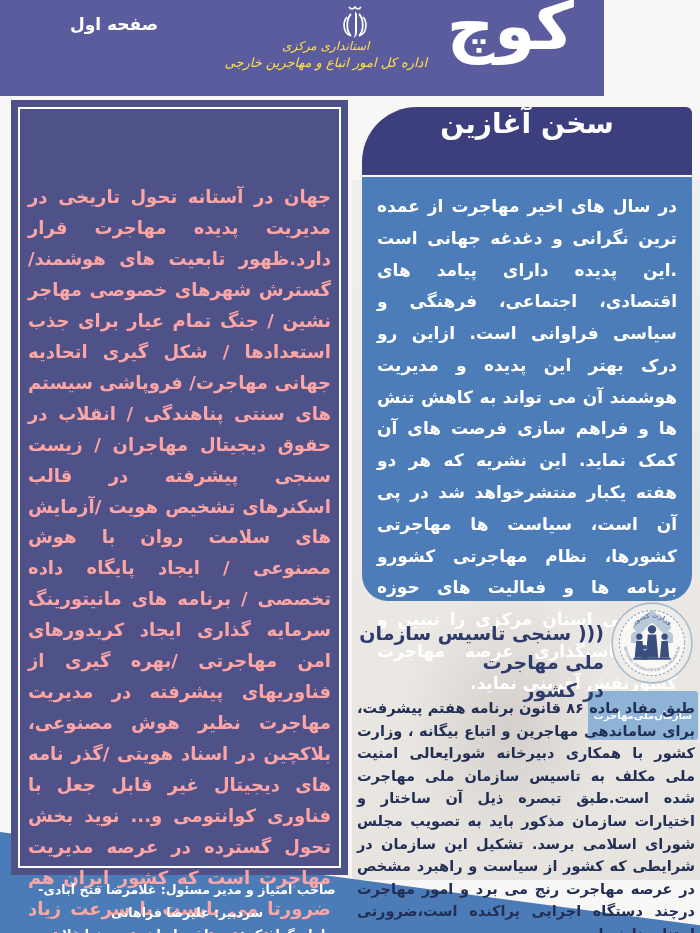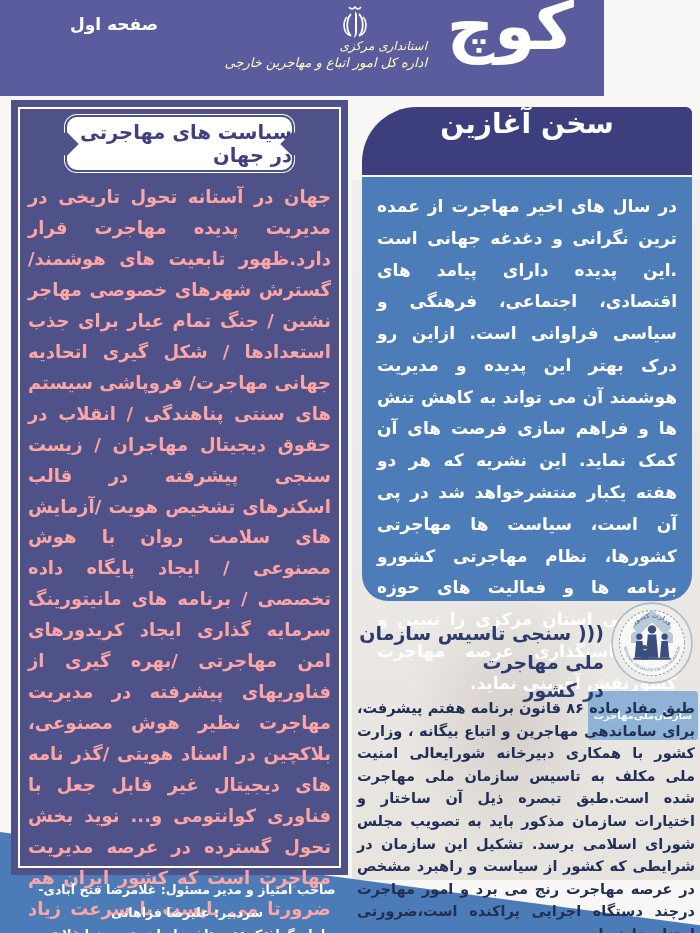--- a/index.html
+++ b/index.html
@@ -5,21 +5,21 @@
   html,body{margin:0;padding:0;}
   body{
     width:700px;height:933px;position:relative;overflow:hidden;
     background:#f8f7f5;
     font-family:"DejaVu Sans","Liberation Sans",sans-serif;
     direction:rtl;
   }
   
   .header{position:absolute;left:0;top:0;width:604px;height:96px;background:#5b5c9e;z-index:4;}
   .page-label{position:absolute;left:70px;top:14px;color:#fff;font-size:17px;font-weight:bold;}
-  .emblem-block{position:absolute;left:282px;top:3px;width:145px;text-align:right;color:#fef9c3;}
+  .emblem-block{position:absolute;left:282px;top:3px;width:145px;text-align:left;color:#fde047;}
   .emblem-block svg{display:block;margin:0 auto;}
   .org-top{font-size:12px;font-style:italic;margin-top:-2px;letter-spacing:.5px;}
   .org-bottom{font-size:13px;font-style:italic;white-space:nowrap;margin-top:2px;}
   .masthead{position:absolute;right:30px;top:-6px;color:#fff;font-size:66px;font-weight:bold;line-height:1;letter-spacing:-2px;}
   .issue-line{position:absolute;right:155px;top:64px;color:#e5e95c;font-size:13px;font-weight:bold;white-space:nowrap;}
   
   .band{position:absolute;left:0;top:822px;width:700px;height:111px;background:#4c7cb7;
         clip-path:polygon(0 9%,100% 93%,100% 100%,0 100%);z-index:1;}
   .footer-text{position:absolute;left:22px;top:879px;width:330px;z-index:3;color:#fff;
                font-size:12.5px;font-weight:bold;text-align:center;line-height:1.8;}
@@ -77,25 +77,20 @@
 
   <div class="masthead">کوچ</div>
 </div>
 
 <div class="photo-bg"></div>
 
 <div class="band"></div>
 
 <div class="left-panel">
   <div class="inner-border"></div>
-  <div class="ornament">
-    <span>سیاست های مهاجرتی در جهان</span>
-    <span class="notch l"></span>
-    <span class="notch r"></span>
-  </div>
   <div class="left-text">جهان در آستانه تحول تاریخی در مدیریت پدیده مهاجرت قرار دارد.ظهور تابعیت های هوشمند/ گسترش شهرهای خصوصی مهاجر نشین / جنگ تمام عیار برای جذب استعدادها / شکل گیری اتحادیه جهانی مهاجرت/ فروپاشی سیستم های سنتی پناهندگی / انقلاب در حقوق دیجیتال مهاجران / زیست سنجی پیشرفته در قالب اسکنرهای تشخیص هویت /آزمایش های سلامت روان با هوش مصنوعی / ایجاد پایگاه داده تخصصی / برنامه های مانیتورینگ سرمایه گذاری ایجاد کریدورهای امن مهاجرتی /بهره گیری از فناوریهای پیشرفته در مدیریت مهاجرت نظیر هوش مصنوعی، بلاکچین در اسناد هویتی /گذر نامه های دیجیتال غیر قابل جعل با فناوری کوانتومی و... نوید بخش تحول گسترده در عرصه مدیریت مهاجرت است که کشور ایران هم ضرورتا می بایست با سرعت زیاد خود را با این تحولات منطبق سازد.</div>
 </div>
 
 <div class="opening-header">
   <span>سخن آغازین</span>
 </div>
 <div class="opening-body">در سال های اخیر مهاجرت از عمده ترین نگرانی و دغدغه جهانی است .این پدیده دارای پیامد های اقتصادی، اجتماعی، فرهنگی و سیاسی فراوانی است. ازاین رو درک بهتر این پدیده و مدیریت هوشمند آن می تواند به کاهش تنش ها و فراهم سازی فرصت های آن کمک نماید. این نشریه که هر دو هفته یکبار منتشرخواهد شد در پی آن است، سیاست ها مهاجرتی کشورها، نظام مهاجرتی کشورو برنامه ها و فعالیت های حوزه مهاجرتی استان مرکزی را تبیین و در سیاستگذاری عرصه مهاجرت کشورنقش آفرینی نماید.</div>
 
 <div class="norg-section">
   <div class="norg-logo">

